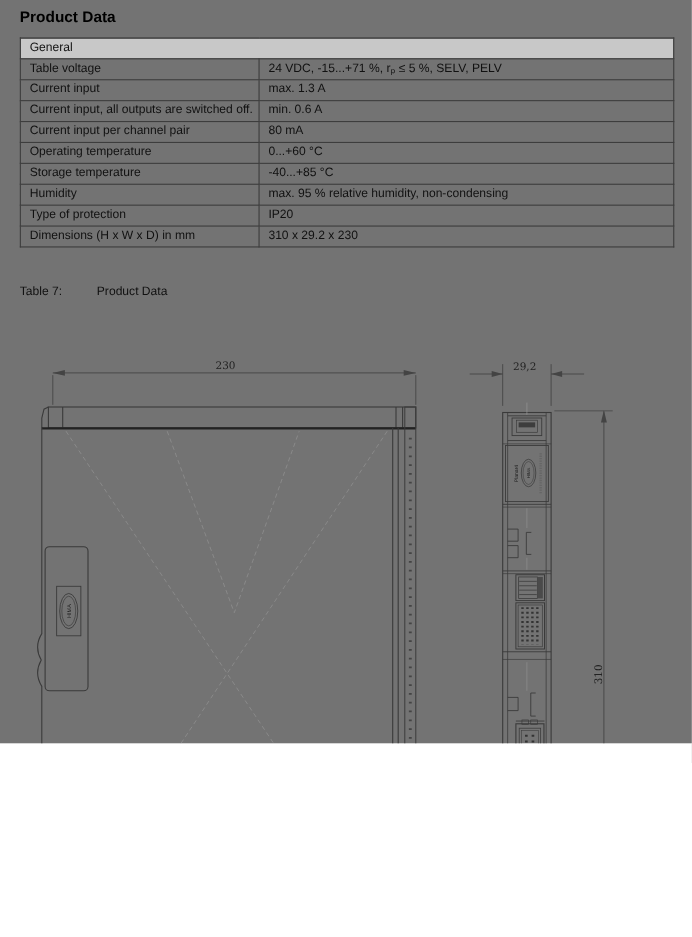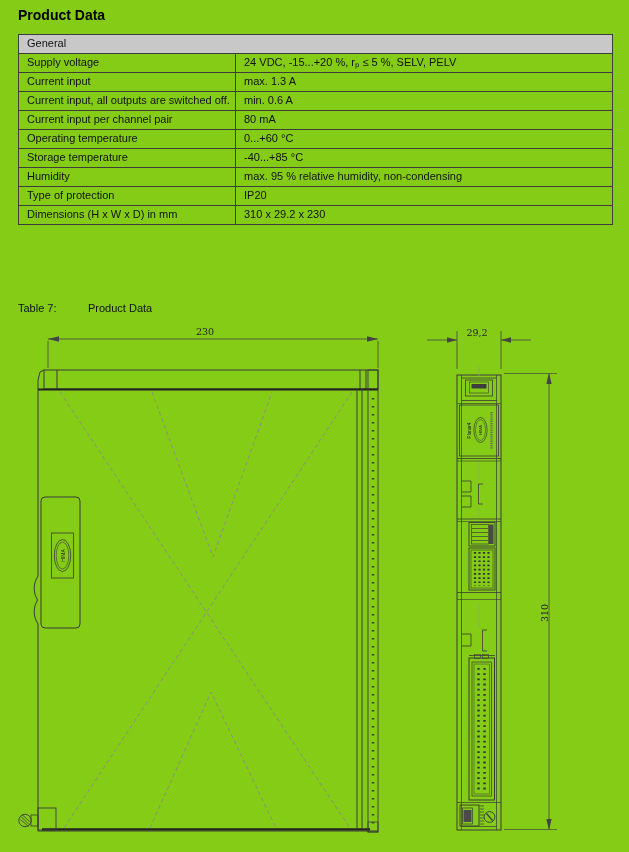--- a/index.html
+++ b/index.html
@@ -1,17 +1,17 @@
 <!DOCTYPE html>
 <html><head>
 <meta charset="utf-8">
 <style>
   html,body { margin:0; padding:0; background:#ffffff; }
   #page {
-    position:relative; width:629px; height:852px; background:#84cc16;
+    position:relative; width:629px; height:676px; background:#737373;
     font-family:"Liberation Sans", sans-serif; color:#1a1a1a; overflow:hidden;
   }
   #doc-title {
     position:absolute; left:18px; top:7px;
     font-size:14px; font-weight:bold; color:#000;
   }
   #spec-table {
     position:absolute; left:18px; top:34px; width:595px;
     border-collapse:collapse; table-layout:fixed;
   }
@@ -19,21 +19,21 @@
     border:1px solid #3d3d3d;
     font:11px/14px "Liberation Sans", sans-serif;
     padding:1px 4px 2px 8px; text-align:left; vertical-align:top; color:#111;
     overflow:hidden;
   }
   #spec-table th.general-header { background:#c8c8c8; font-weight:normal; height:15px; }
   #spec-table td { height:15px; }
   #spec-table col.c1 { width:217px; }
   #table-caption {
     position:absolute; left:18px; top:259px;
-    font-size:11px; color:#111;margin-top:43px;
+    font-size:11px; color:#111;
   }
   #table-caption .cap-label { display:inline-block; width:70px; }
   #drawing-wrap { position:absolute; left:0; top:315px; width:629px; height:537px;text-align:right; }
   svg text.dim { font-family:"DejaVu Serif", serif; font-size:9.5px; fill:#222; }
   svg text.micro { font-family:"Liberation Sans", sans-serif; fill:#222; }
 </style>
 </head>
 <body>
 
 <div id="page">
@@ -43,22 +43,22 @@
   <table id="spec-table">
     <colgroup>
         <col class="c1">
         <col>
       </colgroup>
     <tbody>
       <tr>
         <th class="general-header" colspan="2">General</th>
       </tr>
       <tr>
-        <td>Supply voltage</td>
-        <td>24 VDC, -15...+20 %, rₚ ≤ 5 %, SELV, PELV</td>
+        <td>Table voltage</td>
+        <td>24 VDC, -15...+71 %, rₚ ≤ 5 %, SELV, PELV</td>
       </tr>
       <tr>
         <td>Current input</td>
         <td>max. 1.3 A</td>
       </tr>
       <tr>
         <td>Current input, all outputs are switched off.</td>
         <td>min. 0.6 A</td>
       </tr>
       <tr>

